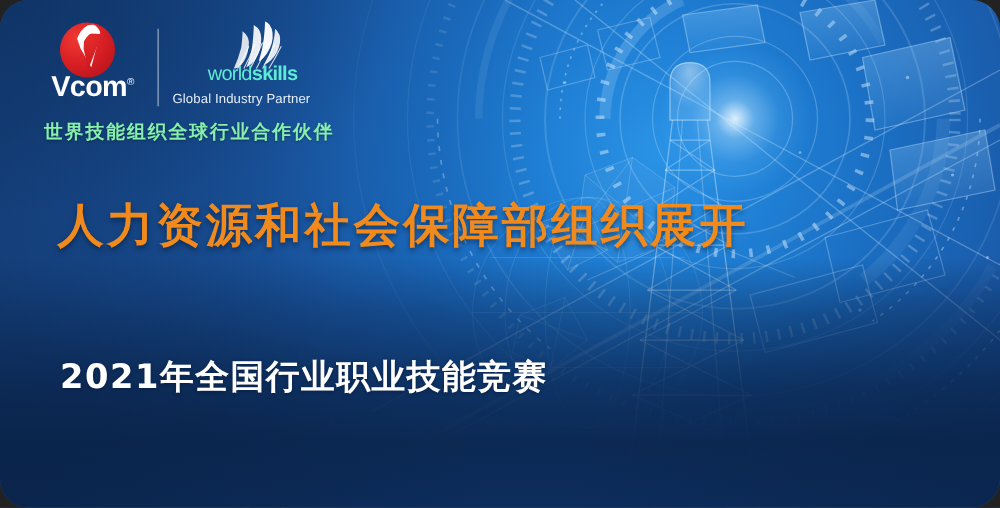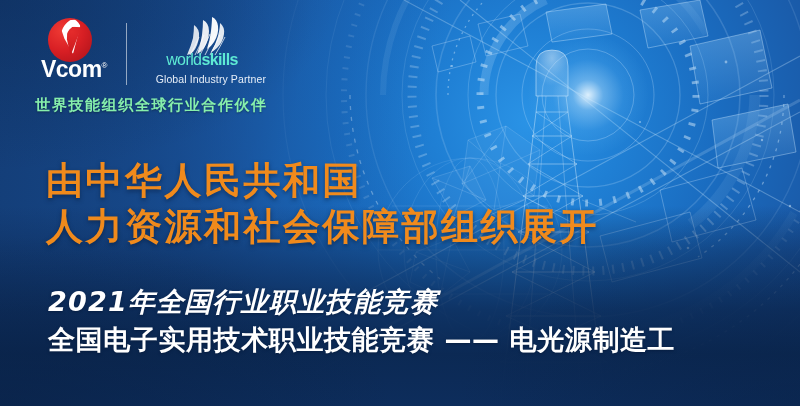--- a/index.html
+++ b/index.html
@@ -8,20 +8,21 @@
     background: #222;
   }
   .banner {
     position: relative;
     width: 800px;
     height: 406px;
     overflow: hidden;
     font-family: "Liberation Sans", "DejaVu Sans", sans-serif;
     background: #164a8a;
     user-select: none;
+    border-radius: 23px;
   }
 
   
   .bg-base {
     position: absolute;
     inset: 0;
     background:
       radial-gradient(circle at 66% 30%, #2a93e6 0%, #1f7fd4 16%, #1a6cc0 32%, #1a5aa8 50%, #16498c 68%, #123f7c 84%, #0f3568 100%);
   }
   .bg-left-wash {
@@ -149,21 +150,21 @@
     font-size: 16px;
     line-height: 1;
     letter-spacing: -0.6px;
   }
   .ws-word .thin { font-weight: normal; }
   .ws-word .bold { font-weight: bold; }
   .ws-sub {
     position: absolute;
     left: 0; top: 56px;
     width: 128px;
-    text-align: right;
+    text-align: left;
     color: #e6eef8;
     font-size: 10.5px;
     letter-spacing: 0.1px;
     line-height: 1;
   }
   .partner-line {
     margin-top: 6px;
     color: #86efac;
     font-size: 15px;
     font-weight: bold;
@@ -198,21 +199,20 @@
   }
   .sub-l1 {
     color: #ffffff;
     font-size: 27px;
     font-weight: bold;
     letter-spacing: 1.2px;
     line-height: 38px;
     white-space: nowrap;
     font-family: "DejaVu Sans", "Liberation Sans", sans-serif;
     text-shadow: 0 1px 3px rgba(5,22,50,0.6);
-    font-style: italic;
   }
   .sub-l2 {
     color: #ffffff;
     font-size: 27px;
     font-weight: bold;
     letter-spacing: 0.6px;
     line-height: 38px;
     white-space: nowrap;
     font-family: "DejaVu Sans", "Liberation Sans", sans-serif;
     text-shadow: 0 1px 3px rgba(5,22,50,0.6);
@@ -420,22 +420,20 @@
         </svg>
         <div class="ws-word"><span class="thin">world</span><span class="bold">skills</span></div>
         <div class="ws-sub">Global Industry Partner</div>
       </div>
     </div>
 
     <div class="partner-line">世界技能组织全球行业合作伙伴</div>
   </div>
 
   <div class="headline">
-    <div>由中华人民共和国</div>
     <div>人力资源和社会保障部组织展开</div>
   </div>
 
   <div class="subhead">
     <div class="sub-l1">2021年全国行业职业技能竞赛</div>
-    <div class="sub-l2">全国电子实用技术职业技能竞赛 —— 电光源制造工</div>
   </div>
 
 </div>
 
 </body></html>

